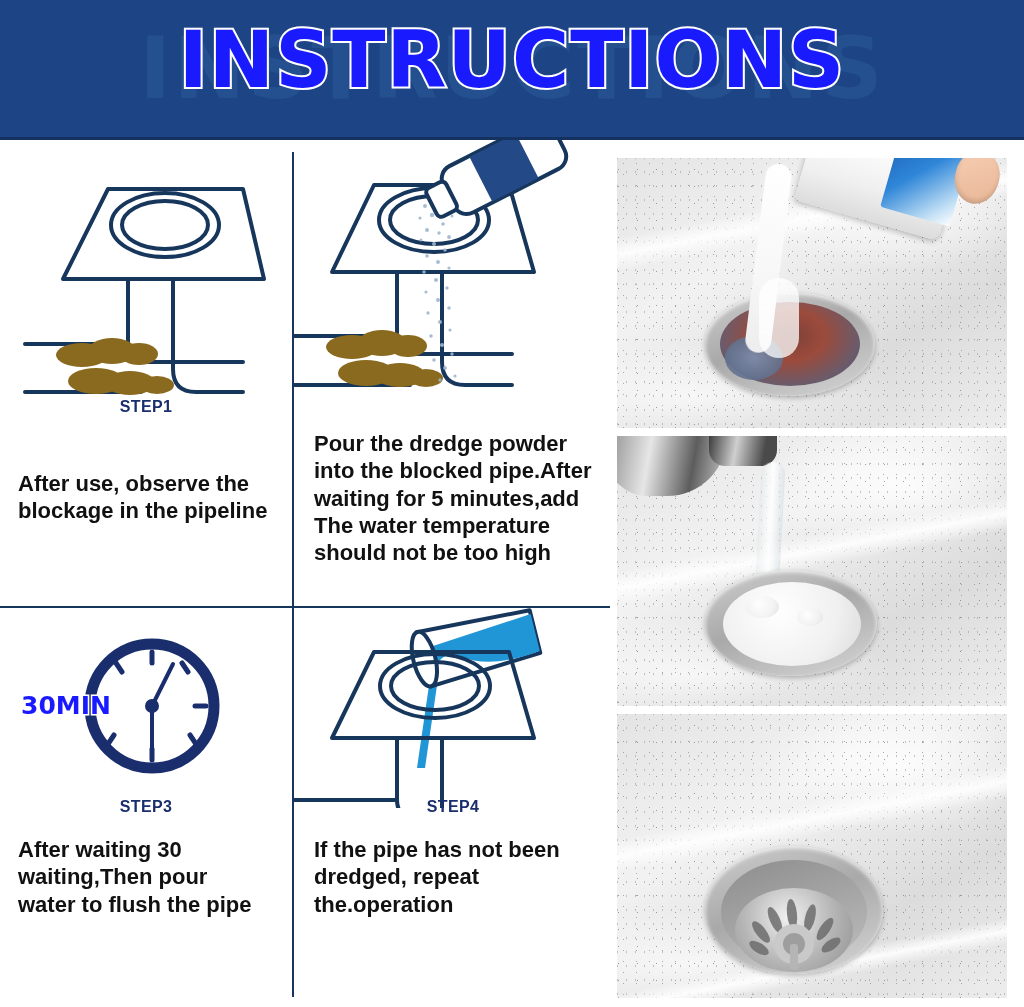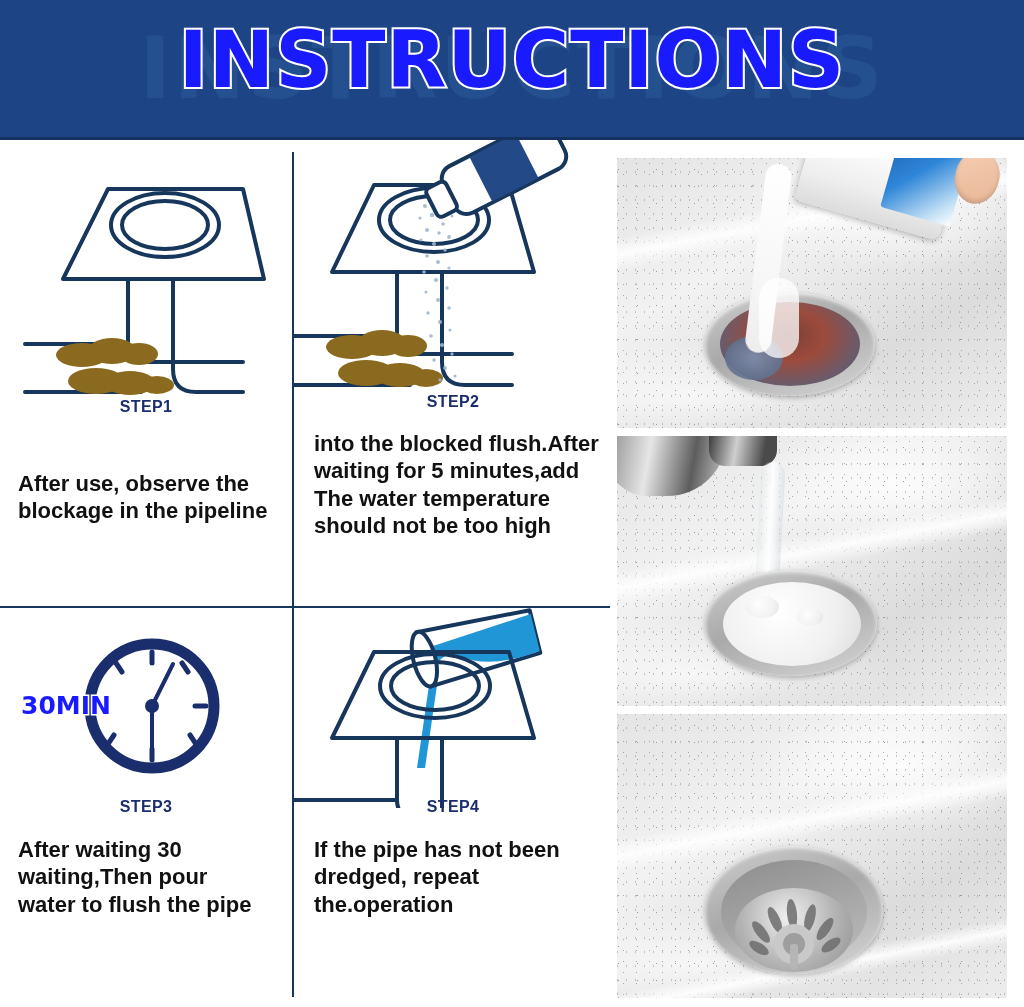--- a/index.html
+++ b/index.html
@@ -192,23 +192,23 @@
               <circle cx="146" cy="240" r="1.7"></circle>
           </g>
 
           <g transform="rotate(-27 185 38)">
             <rect x="150" y="14" width="124" height="52" rx="14" fill="#ffffff" stroke="#17365c" stroke-width="4"></rect>
             <rect x="186" y="15" width="52" height="50" fill="#234a86"></rect>
             <rect x="131" y="24" width="22" height="32" rx="5" fill="#ffffff" stroke="#17365c" stroke-width="4"></rect>
           </g>
         </svg>
       </div>
-      <div class="steplabel" style="top:253px">STEP2</div>
       <div class="caption" style="left:20px;top:290px;width:296px">
-        <div>into the blocked flush.After</div>
+        <div>Pour the dredge powder</div>
+        <div>into the blocked pipe.After</div>
         <div>waiting for 5 minutes,add</div>
         <div>The water temperature</div>
         <div>should not be too high</div>
       </div>
     </div>
 
     <div class="cell c3">
       <div class="art">
         <svg width="292" height="190" viewBox="0 0 292 190">
           <circle cx="152" cy="98" r="62" fill="#ffffff" stroke="#1a2e6e" stroke-width="11"></circle>

